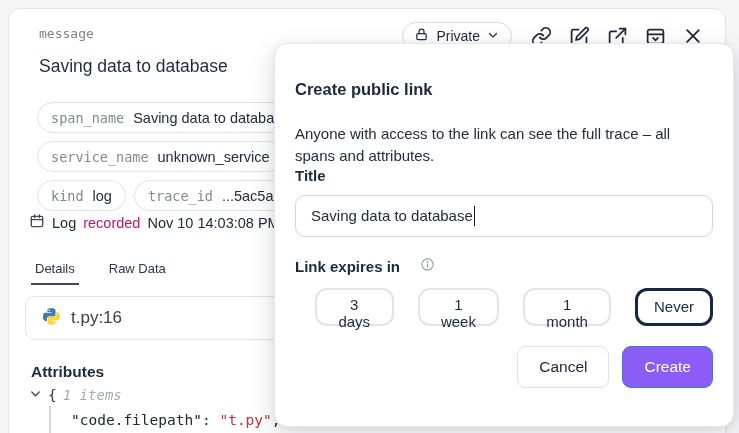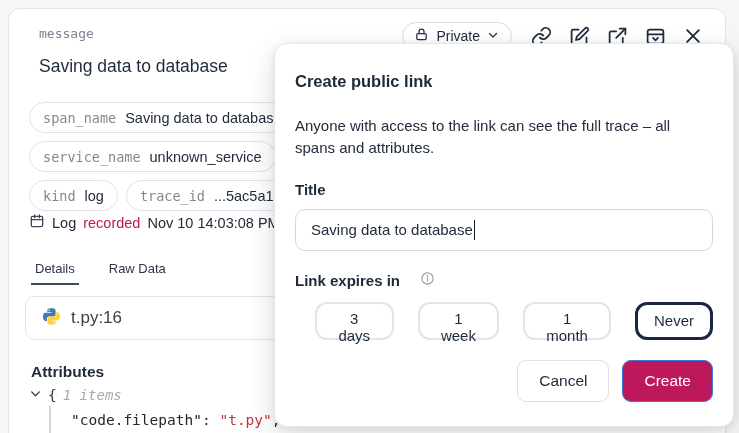--- a/index.html
+++ b/index.html
@@ -37,21 +37,21 @@
     border:1px solid #dcdce1; border-radius:999px;
     background:#fff; padding:4px 12px 4px 11px;
     font-size:14px; color:#1f2b3c; cursor:pointer;
     box-shadow:0 1px 1px rgba(0,0,0,.03);
     margin-right:2px;
   }
   .icon-btn { display:flex; align-items:center; justify-content:center; cursor:pointer; background:none; border:none; }
   .icon-btn svg { display:block; }
 
   
-  .chip-rows { position:absolute; left:20px; top:93px; display:flex; flex-direction:column; gap:8px; align-items:flex-start; }
+  .chip-rows { position:absolute; left:28px; top:93px; display:flex; flex-direction:column; gap:8px; align-items:flex-start; }
   .chip-row { display:flex; gap:8px; }
   .chip {
     display:inline-flex; align-items:center; gap:9px; white-space:nowrap;
     border:1.5px solid #e2e2e6; border-radius:999px; background:#fff;
     padding:4px 13px; height:31px;
   }
   .chip .chip-key {
     font-family:"DejaVu Sans Mono", monospace;
     font-size:13.5px; color:#84898f;
   }
@@ -99,23 +99,23 @@
   }
   .json-line2 .val { color:#bf3434; }
 
   
   .popover {
     position:absolute; left:274px; top:43px; width:460px; height:384px;
     background:#fff; border:1px solid #e7e7ea; border-radius:13px;
     box-shadow:0 10px 30px rgba(20,25,40,.14), 0 2px 8px rgba(20,25,40,.08);
     padding:20px 20px 0 20px;
   }
-  .popover h2 { font-size:16.5px; font-weight:700; color:#1c2a3b; margin-top:8px; }
+  .popover h2 { font-size:16.5px; font-weight:700; color:#1c2a3b; margin-top:16px; }
   .popover .desc { margin-top:24px; font-size:15px; line-height:1.45; color:#222d3d; }
-  .field-label { margin-top:22px; font-size:15px; font-weight:700; color:#1c2a3b; }
+  .field-label { font-size:15px; font-weight:700; color:#1c2a3b; }
   .title-input {
     margin-top:11px; width:100%; height:42px;
     border:1px solid #d6d6dc; border-radius:10px;
     display:flex; align-items:center; padding:0 15px;
     font-size:15px; color:#222d3d; background:#fff; cursor:text;
   }
   .caret { display:inline-block; width:1.5px; height:20px; background:#141a24; margin-left:1px; }
   .expires-label-row { margin-top:20px; display:flex; align-items:center; gap:20px; }
   .expires-label-row .field-label { margin-top:0; }
   .pill-options { margin-top:12px; display:flex; gap:24px;margin-left:20px; }
@@ -124,21 +124,21 @@
     font-family:"Liberation Sans", sans-serif;
     font-size:15px; color:#1c2a3b; padding:6px 17px; height:38px; cursor:pointer;
   }
   .option-pill.selected { border:3px solid #1b2642; padding:5px 16px; font-weight:500; }
   .popover-footer { margin-top:20px; display:flex; justify-content:flex-end; gap:13px; }
   .btn {
     font-family:"Liberation Sans", sans-serif;
     font-size:15.5px; border-radius:9px; padding:0 21px; height:42px; cursor:pointer;
   }
   .btn-cancel { background:#fff; border:1px solid #e0e0e5; color:#1c2a3b; }
-  .btn-create { background:#be185d; border:1px solid #3b78d8; color:#fff; }
+  .btn-create { background:#8b5cf6; border:1px solid #3b78d8; color:#fff; }
 </style>
 </head>
 <body>
 
 <div id="screen">
 
   <div class="card">
 
     <div class="eyebrow">message</div>
 

